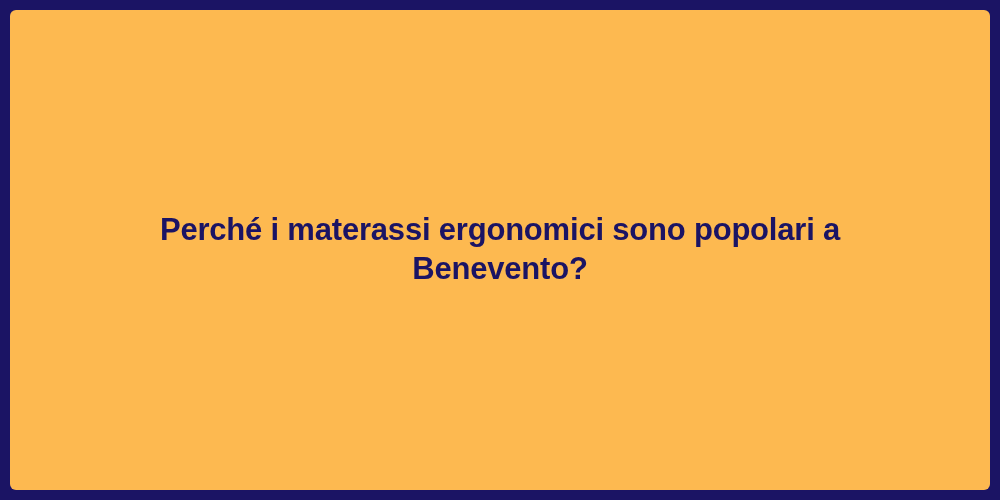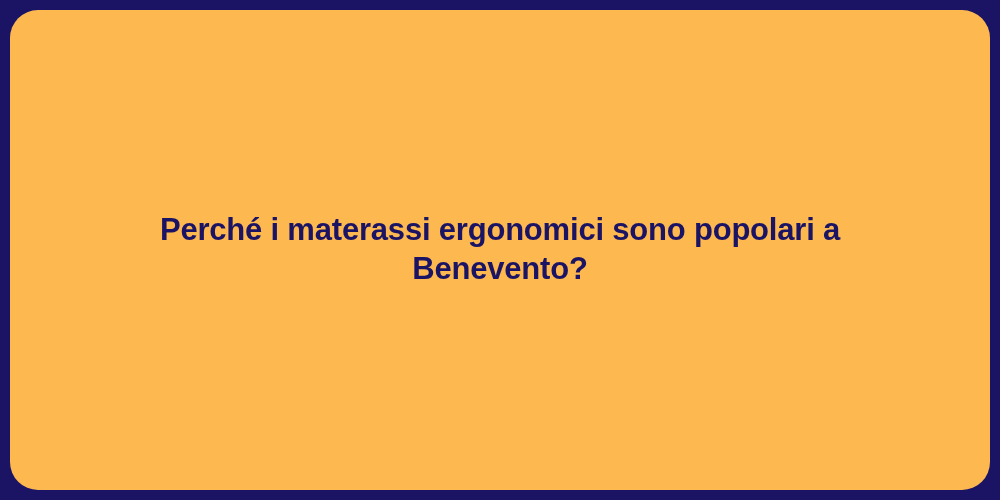--- a/index.html
+++ b/index.html
@@ -21,21 +21,21 @@
     background: #1b1464;
     padding: 10px;
   }
 
   #card-surface {
     position: relative;
     width: 100%;
     height: 100%;
     box-sizing: border-box;
     background: #fdb950;
-    border-radius: 28px;
+    border-radius: 6px;
     display: flex;
     align-items: center;
     justify-content: center;
   }
 
   #headline {
     display: block;
     width: 100%;
     box-sizing: border-box;
     padding: 0 60px;

